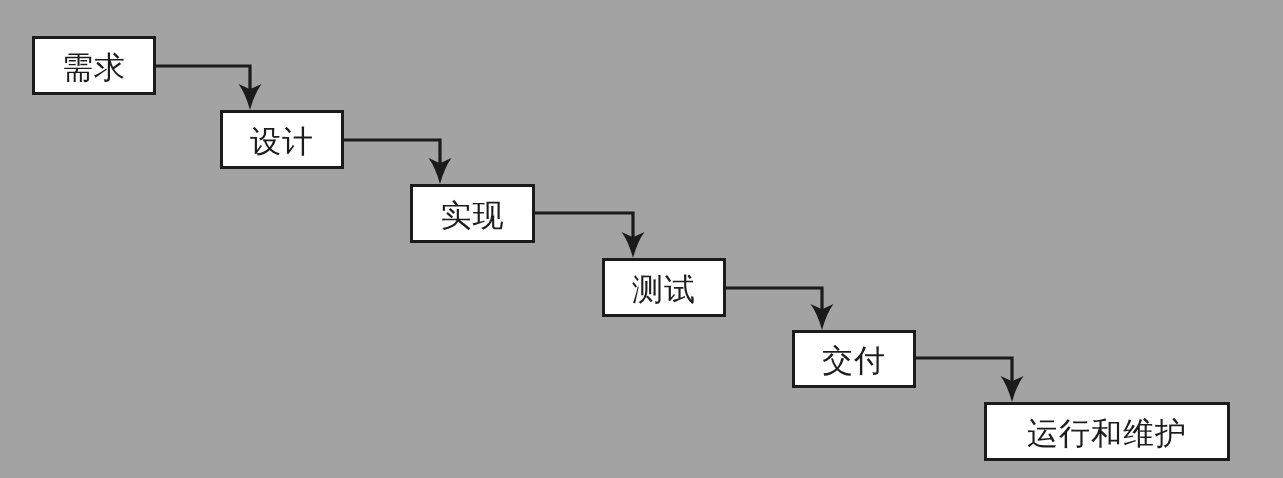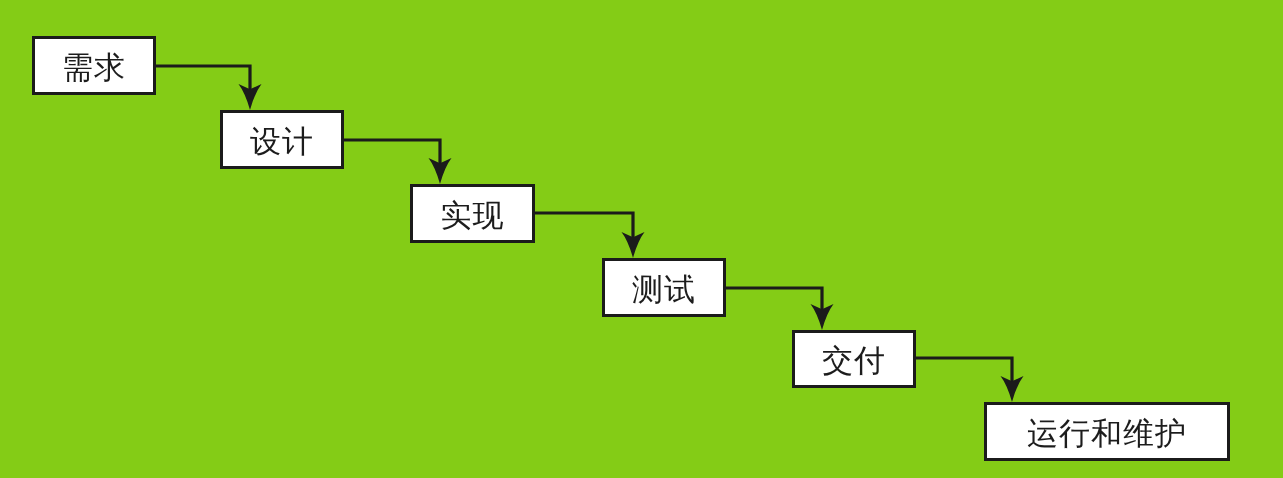--- a/index.html
+++ b/index.html
@@ -7,21 +7,21 @@
     padding: 0;
     background: #ffffff;
   }
   body {
     font-family: "DejaVu Serif", "Liberation Serif", serif;
   }
   #canvas {
     position: relative;
     width: 1283px;
     height: 478px;
-    background: #84cc16;
+    background: #a3a3a3;
     overflow: hidden;
   }
   #diagram-svg {
     position: absolute;
     left: 0;
     top: 0;
     width: 1283px;
     height: 478px;
   }
   .node-box {

